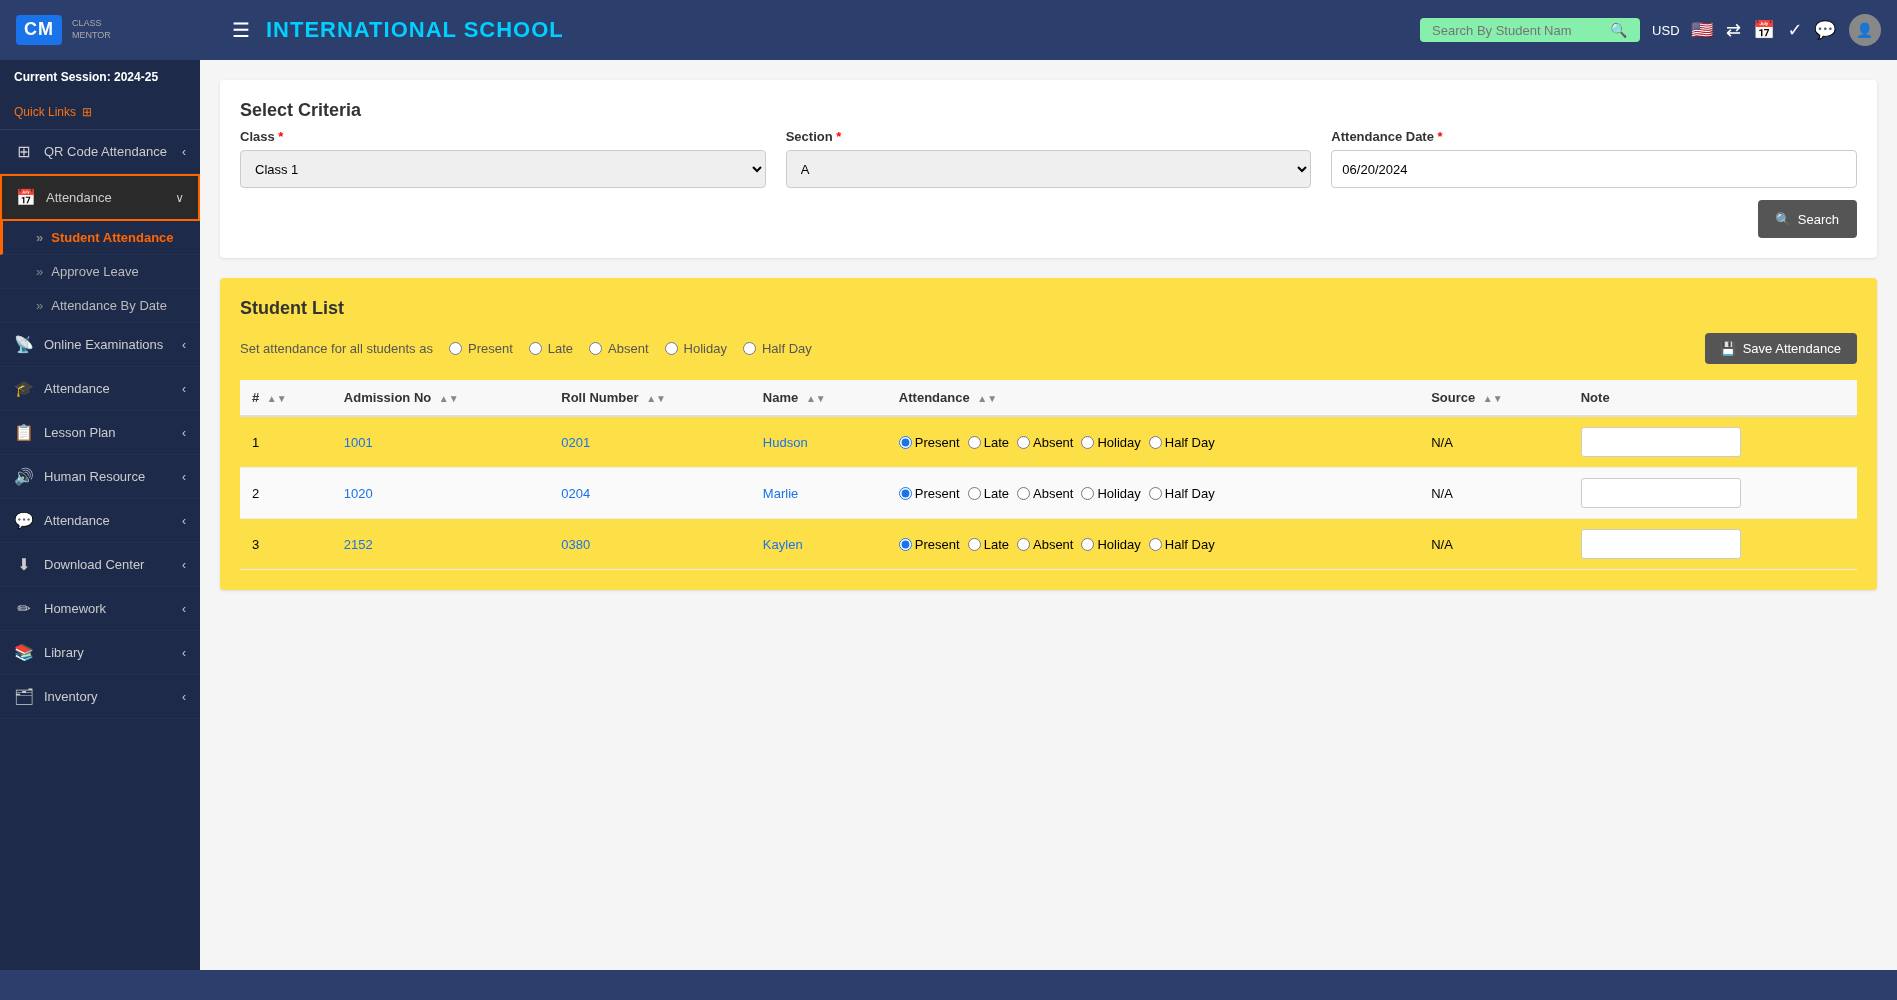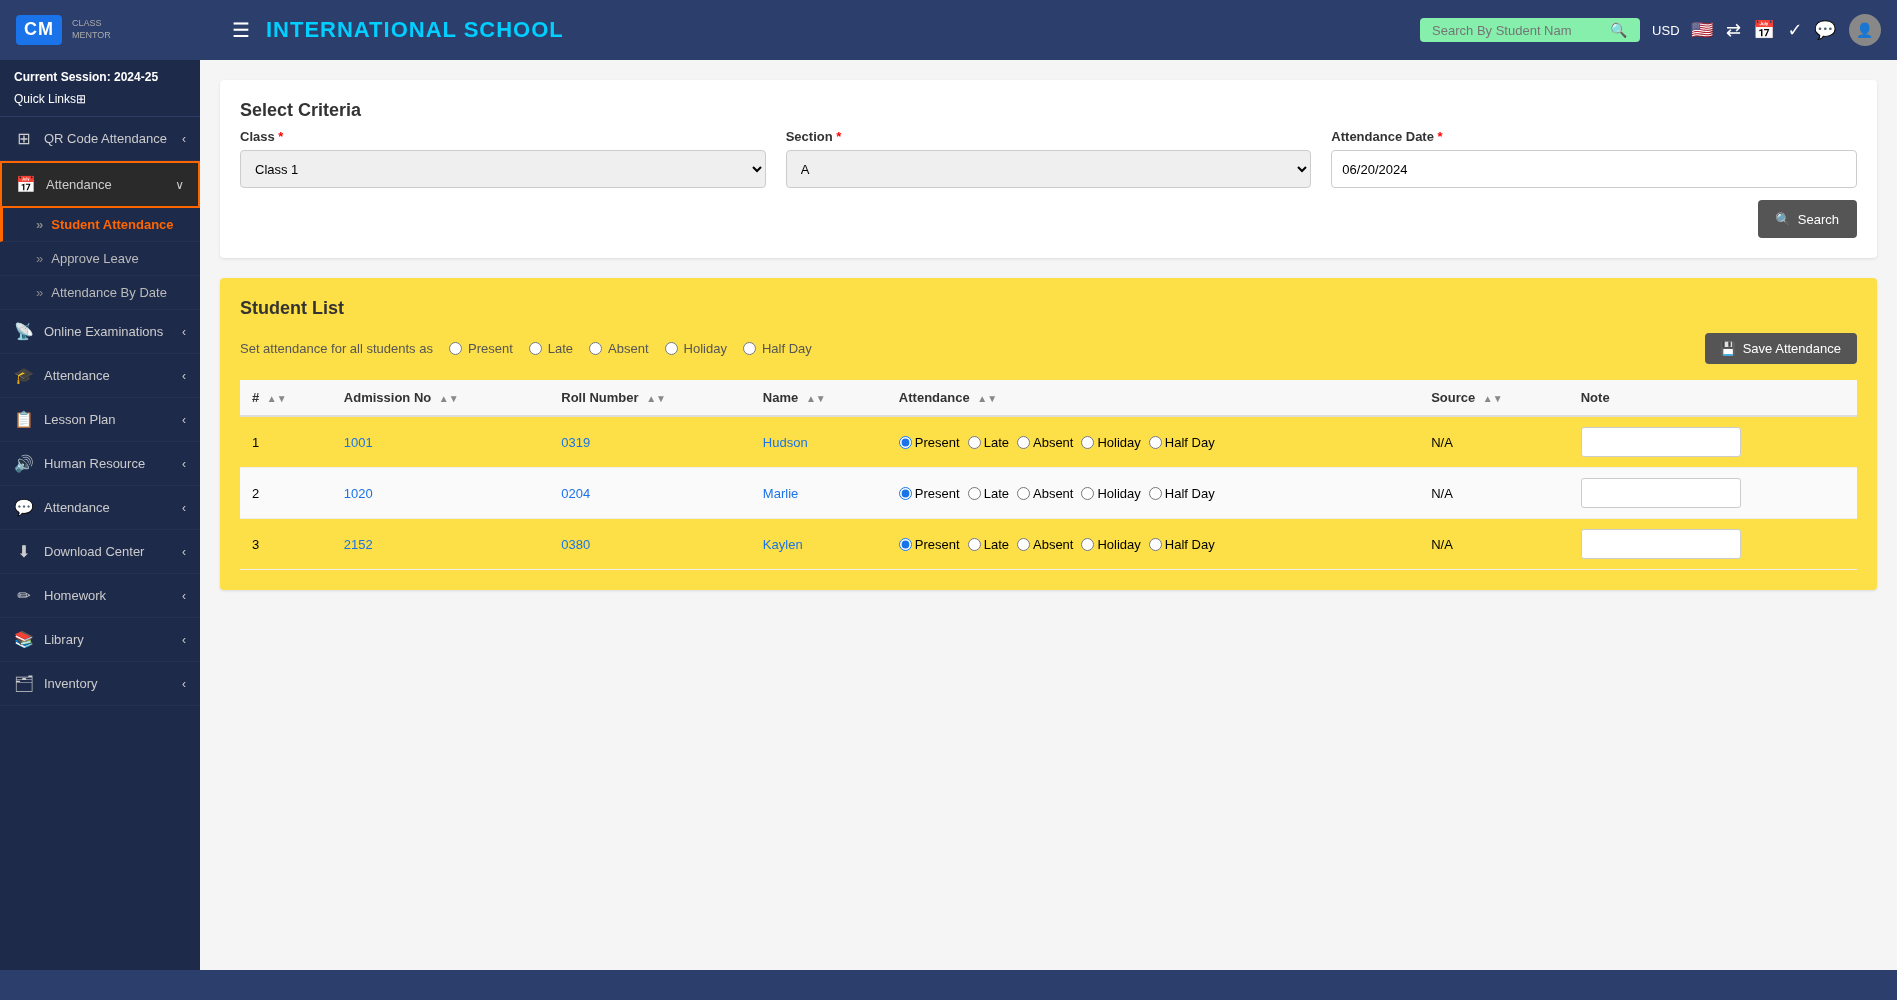--- a/index.html
+++ b/index.html
@@ -65,21 +65,21 @@
       overflow-y: auto;
       flex-shrink: 0;
     }
     .sidebar-session {
       padding: 10px 14px;
       font-size: 12px;
       color: #ccc;
       border-bottom: 1px solid #2e3d6a;
     }
     .sidebar-session .session-title { font-weight: bold; color: white; }
-    .quick-links { display: flex; align-items: center; margin-top: 8px; color: #ffffff; font-size: 12px; cursor: pointer; }
+    .quick-links { display: flex; align-items: center; gap: 6px; margin-top: 21px; color: #f97316; font-size: 12px; cursor: pointer; }
     .sidebar-item {
       display: flex;
       align-items: center;
       padding: 12px 14px;
       cursor: pointer;
       color: #ccc;
       font-size: 13px;
       gap: 10px;
       border-bottom: 1px solid #263050;
       position: relative;
@@ -404,21 +404,21 @@
             <th>Name <span class="sort-icon">▲▼</span></th>
             <th>Attendance <span class="sort-icon">▲▼</span></th>
             <th>Source <span class="sort-icon">▲▼</span></th>
             <th>Note</th>
           </tr>
         </thead>
         <tbody id="student-tbody">
         <tr>
       <td>1</td>
       <td><a href="#" class="admission-link">1001</a></td>
-      <td><a href="#" class="roll-link">0319</a></td>
+      <td><a href="#" class="roll-link">0201</a></td>
       <td><a href="#" class="name-link">Hudson</a></td>
       <td>
         <div class="attendance-options">
       <div class="att-radio">
         <input type="radio" name="att-0" id="att-0-Present" checked="" style="">
         <label for="att-0-Present">Present</label>
       </div>
 
       <div class="att-radio">
         <input type="radio" name="att-0" id="att-0-Late" style="">

